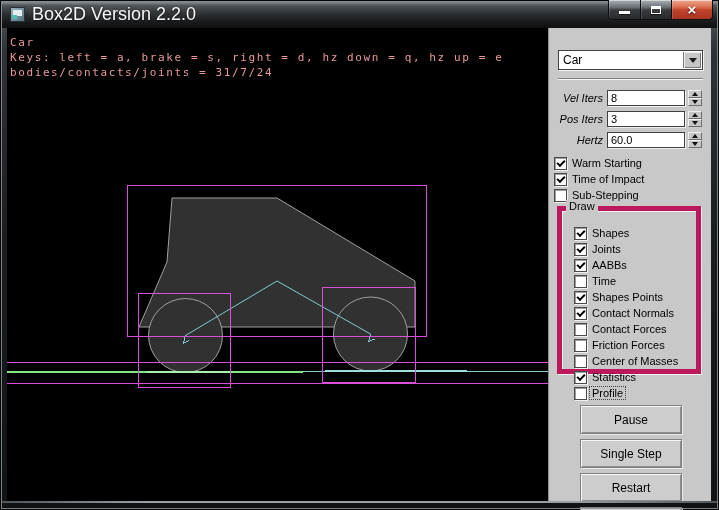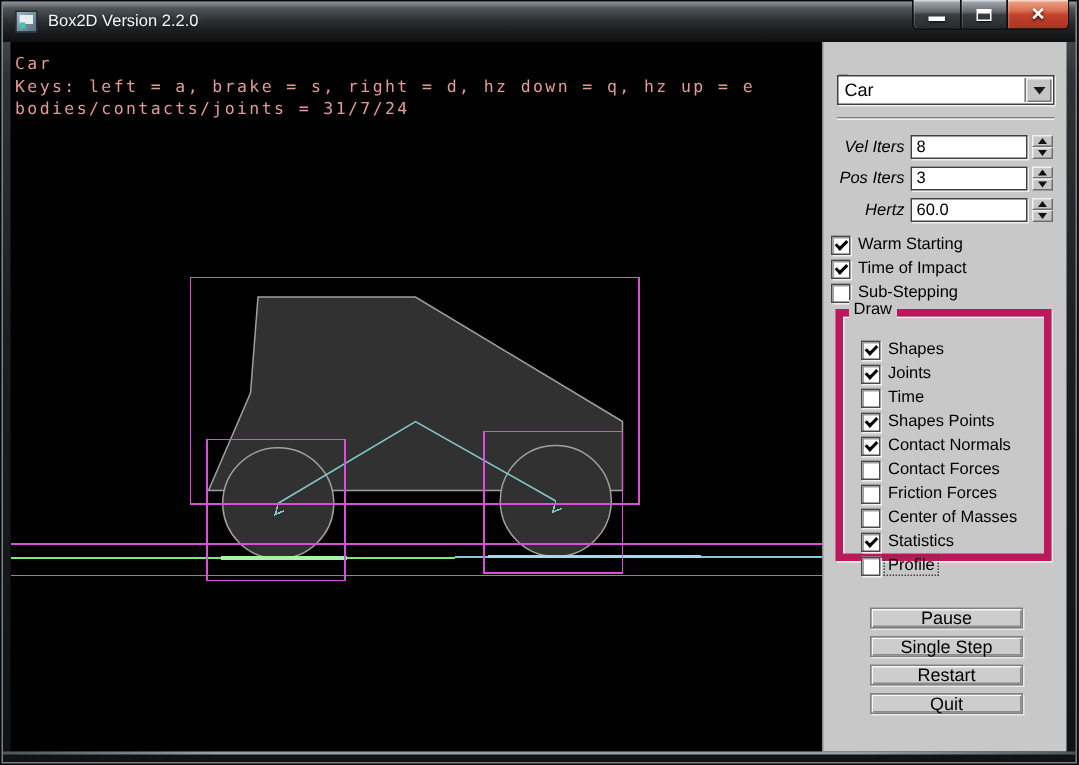--- a/index.html
+++ b/index.html
@@ -12,21 +12,21 @@
     background:linear-gradient(90deg,#4d555a,#97a0a6 20%,#97a0a6 80%,#4d555a);}
 
   
   .titlebar{position:absolute;left:2px;top:2px;right:2px;height:26px;z-index:3;
     background:linear-gradient(180deg,#878d92 0%,#4e5357 14%,#2b2f32 46%,#17191b 78%,#0e1011 100%);}
   .app-icon{position:absolute;left:8px;top:5px;width:15px;height:15px;
     background:linear-gradient(135deg,#9fb4c0,#55707f);border:1px solid #26313a;box-sizing:border-box;}
   .app-icon .pane{position:absolute;left:2px;top:2px;right:2px;height:6px;background:#e6edf1;}
   .app-icon .dot{position:absolute;left:2px;bottom:2px;width:4px;height:4px;background:#49c2b4;}
   .title-text{position:absolute;left:30px;top:0;height:26px;line-height:25px;
-    color:#f4f6f7;font-size:11px;text-shadow:0 1px 3px #000,0 0 6px rgba(255,255,255,0.25);white-space:nowrap;}
+    color:#f4f6f7;font-size:18px;text-shadow:0 1px 3px #000,0 0 6px rgba(255,255,255,0.25);white-space:nowrap;}
   .caption{position:absolute;left:608px;top:0px;height:20px;display:flex;z-index:6;}
   .cap{height:20px;box-sizing:border-box;border:1px solid #0d0f11;border-top:none;
     display:flex;align-items:center;justify-content:center;
     background:linear-gradient(180deg,rgba(171,177,182,.95) 0%,rgba(105,111,116,.9) 40%,rgba(56,60,64,.92) 52%,rgba(40,43,46,.95) 100%);
     box-shadow:inset 0 1px 0 rgba(255,255,255,.55),inset 1px 0 0 rgba(255,255,255,.15);}
   .cap.min{width:33px;border-bottom-left-radius:4px;}
   .cap.max{width:32px;margin-left:-1px;}
   .cap.close{width:42px;margin-left:-1px;border-bottom-right-radius:4px;
     background:linear-gradient(180deg,#f0a78e 0%,#da6e50 38%,#c2432c 52%,#a93322 100%);}
   .glyph-min{width:11px;height:3px;background:#fff;margin-top:5px;box-shadow:0 1px 1px rgba(0,0,0,.6);}
@@ -82,21 +82,21 @@
   .chk-box.checked .chk-mark{display:block;}
   .chk-label{position:absolute;left:18px;top:1px;white-space:nowrap;}
   .chk-label.focus{outline:1px dotted #444;padding:0 2px;left:16px;}
 
   .groupbox{position:absolute;left:8px;top:178px;width:144px;height:168px;box-sizing:border-box;
     border:5px solid #be185d;box-shadow:1px 1px 0 #f2f2f2,inset 1px 1px 0 #f2f2f2;}
   .group-title{position:absolute;left:17px;top:172px;background:var(--panel-bg);padding:0 3px;z-index:1;}
   .group-items{position:absolute;left:12px;top:15px;}
 
   .btns{position:absolute;left:31px;top:377px;width:102px;}
-  .btn{position:relative;height:14px;margin-bottom:5px;background:#cdcdcd;
+  .btn{position:relative;height:29px;margin-bottom:5px;background:#cdcdcd;
     border:1px solid #808080;box-sizing:border-box;font-size:12px;
     box-shadow:inset 1px 1px 0 #f7f7f7,inset -1px -1px 0 #8c8c8c,1px 1px 0 #e9e9e9;
     display:flex;align-items:center;justify-content:center;}
 </style>
 </head>
 <body>
 
 <div class="window">
   <div class="glass-ring"></div>
   <div class="bottom-glow"></div>
@@ -228,20 +228,26 @@
             </span>
     <span class="chk-label">Shapes</span>
   </div>
           <div class="chk-row">
     <span class="chk-box checked">
               <span class="chk-mark"></span>
             </span>
     <span class="chk-label">Joints</span>
   </div>
           <div class="chk-row">
+    <span class="chk-box checked">
+              <span class="chk-mark"></span>
+            </span>
+    <span class="chk-label">AABBs</span>
+  </div>
+          <div class="chk-row">
     <span class="chk-box"></span>
     <span class="chk-label">Time</span>
   </div>
           <div class="chk-row">
     <span class="chk-box checked">
               <span class="chk-mark"></span>
             </span>
     <span class="chk-label">Shapes Points</span>
   </div>
           <div class="chk-row">

